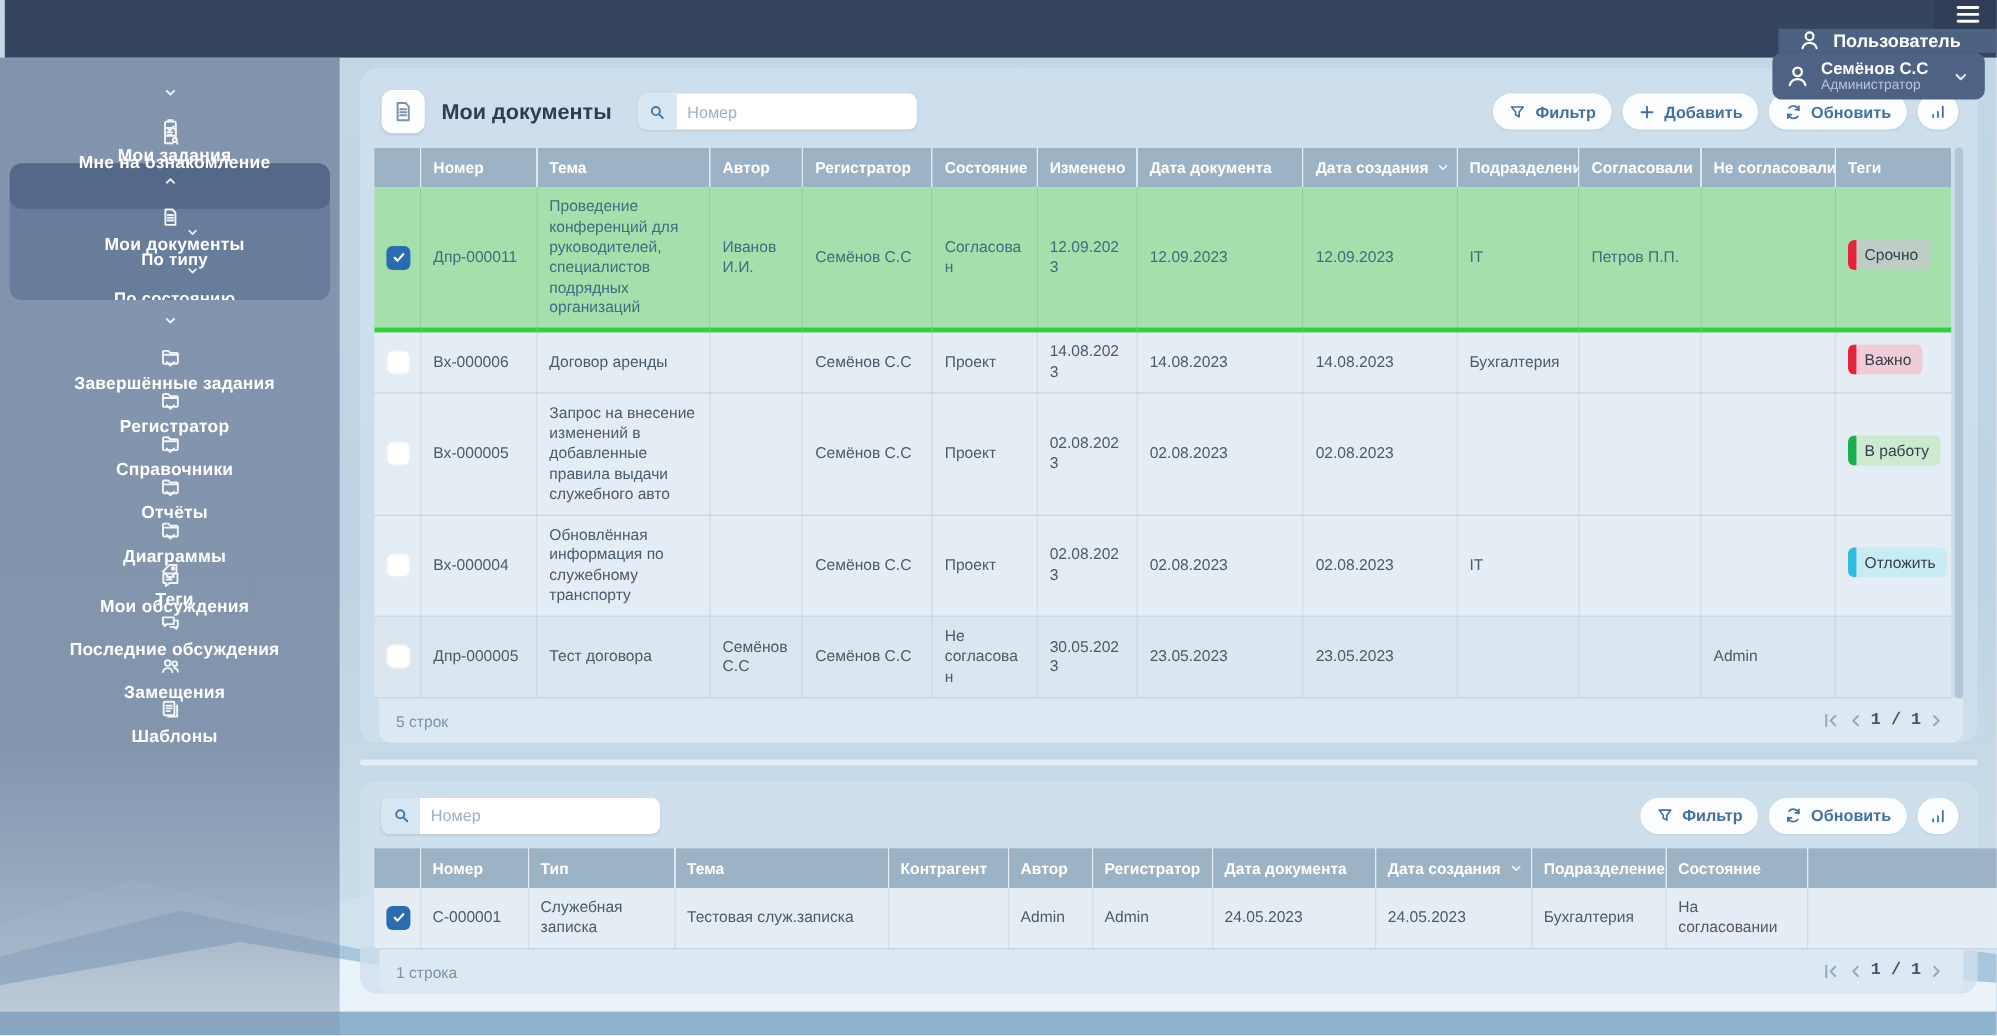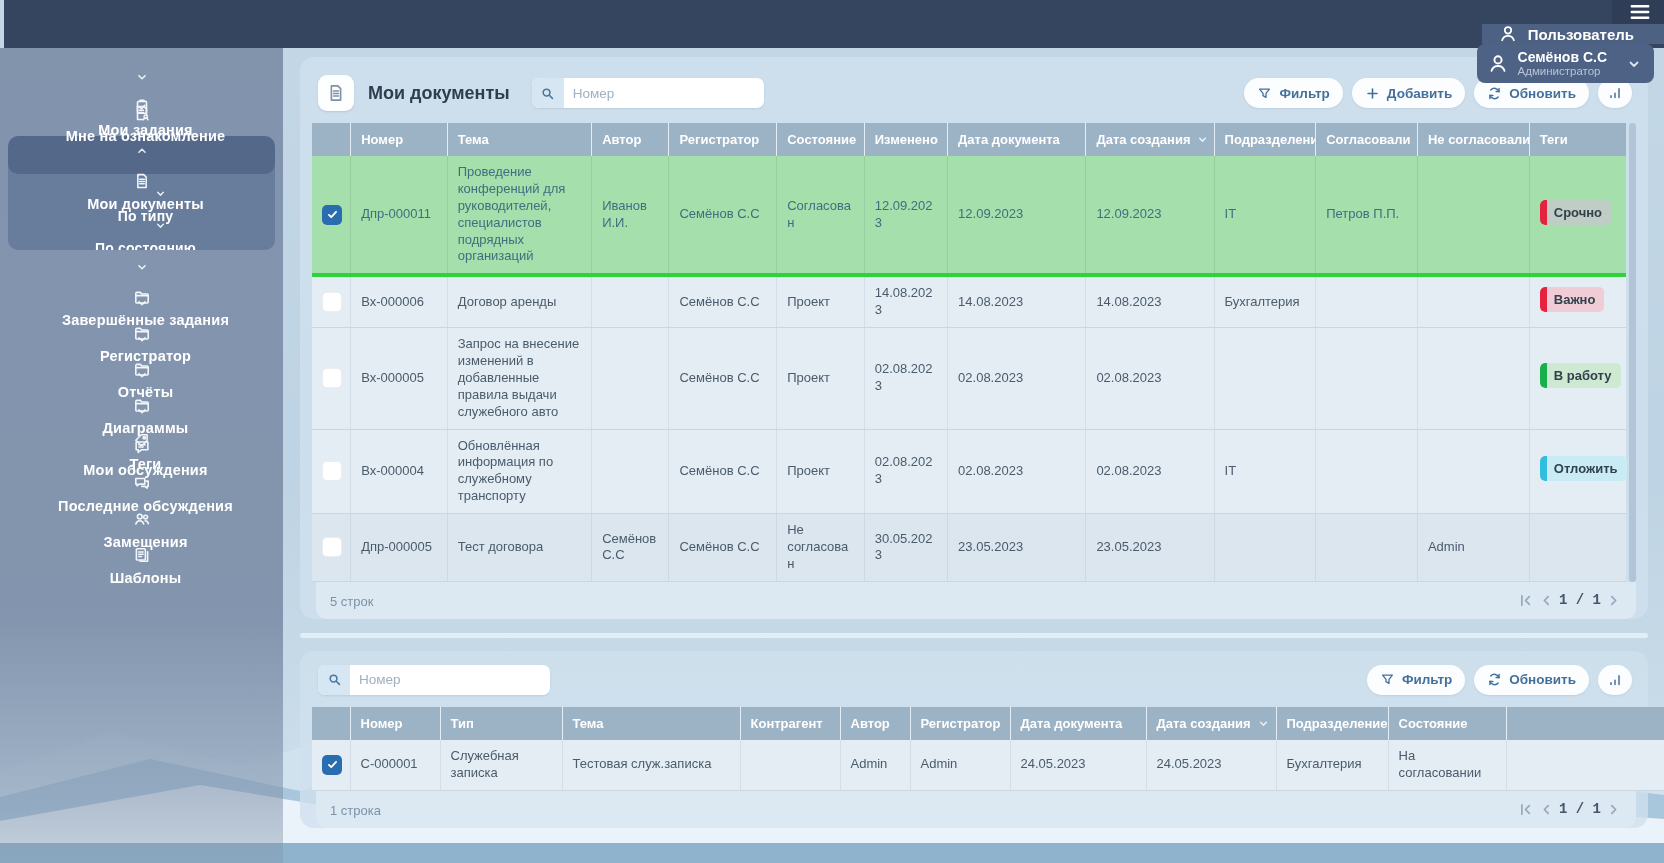--- a/index.html
+++ b/index.html
@@ -73,21 +73,21 @@
   tbody td:last-child { border-right:0; }
   tbody tr.shade td { background:#dbe6ef; }
   tbody tr.green td { background:#a5dfab; color:#3c7080; border-bottom:4px solid #2fd23c; border-right-color:rgba(110,150,130,0.25); }
   tbody tr { cursor:pointer; }
   .cb { width:20px; height:20px; border-radius:5px; background:#fff; display:flex; align-items:center; justify-content:center;
     box-shadow:0 0 0 1px rgba(120,140,160,.15) inset; cursor:pointer; }
   .cb.checked { background:#2a6cb0; color:#fff; box-shadow:none; }
   .tag { display:inline-flex; align-items:stretch; border-radius:5px; overflow:hidden; font-size:13px; color:#33414d;
     line-height:1; white-space:nowrap; }
   .tag .bar { width:7px; border-radius:5px 0 0 5px; }
-  .tag .tlabel { padding:6px 9px 6px 7px;font-weight:bold; }
+  .tag .tlabel { padding:6px 9px 6px 7px; }
 
   .table-footer { display:flex; align-items:flex-end; background:#dce8f2; border-radius:0 0 10px 10px;
     margin:0 0 0 4px; padding:10px 14px; }
   .row-count { font-size:13px; color:#7d93a8; }
   .pager { margin-left:auto; display:flex; align-items:center; gap:4px; color:#93a9bd;font-family:Liberation Mono, monospace; }
   .pager .pbtn { cursor:pointer; display:flex; align-items:center; }
   .pager .plabel { font-size:14px; font-weight:700; color:#43566b; }
 
   .splitter { height:5px; background:rgba(255,255,255,0.55); border-radius:3px; margin:14px 0 13px 0; }
 
@@ -225,20 +225,34 @@
             <path d="M4.5 6.5L8 10l3.5-3.5"></path>
           </svg>
         </span>
         <span class="ico-slot">
           <svg class="ic" width="18" height="18" viewBox="0 0 16 16" fill="none" stroke="currentColor" stroke-width="1.4" stroke-linecap="round" stroke-linejoin="round">
             <path d="M2.5 12.5V4.8c0-.5.4-.9.9-.9h3.1l1.4 1.5h4.7c.5 0 .9.4.9.9v6.2c0 .5-.4.9-.9.9H3.4c-.5 0-.9-.4-.9-.9z"></path>
             <path d="M2.5 6.8h11"></path>
           </svg>
         </span>
         <span class="lbl">Регистратор</span>
+      </div>
+      <div class="side-item">
+        <span class="chev-slot">
+          <svg class="ic" width="14" height="14" viewBox="0 0 16 16" fill="none" stroke="currentColor" stroke-width="1.8" stroke-linecap="round" stroke-linejoin="round">
+            <path d="M4.5 6.5L8 10l3.5-3.5"></path>
+          </svg>
+        </span>
+        <span class="ico-slot">
+          <svg class="ic" width="18" height="18" viewBox="0 0 16 16" fill="none" stroke="currentColor" stroke-width="1.4" stroke-linecap="round" stroke-linejoin="round">
+            <path d="M2.5 12.5V4.8c0-.5.4-.9.9-.9h3.1l1.4 1.5h4.7c.5 0 .9.4.9.9v6.2c0 .5-.4.9-.9.9H3.4c-.5 0-.9-.4-.9-.9z"></path>
+            <path d="M2.5 6.8h11"></path>
+          </svg>
+        </span>
+        <span class="lbl">Справочники</span>
       </div>
       <div class="side-item">
         <span class="chev-slot">
           <svg class="ic" width="14" height="14" viewBox="0 0 16 16" fill="none" stroke="currentColor" stroke-width="1.8" stroke-linecap="round" stroke-linejoin="round">
             <path d="M4.5 6.5L8 10l3.5-3.5"></path>
           </svg>
         </span>
         <span class="ico-slot">
           <svg class="ic" width="18" height="18" viewBox="0 0 16 16" fill="none" stroke="currentColor" stroke-width="1.4" stroke-linecap="round" stroke-linejoin="round">
             <path d="M2.5 12.5V4.8c0-.5.4-.9.9-.9h3.1l1.4 1.5h4.7c.5 0 .9.4.9.9v6.2c0 .5-.4.9-.9.9H3.4c-.5 0-.9-.4-.9-.9z"></path>

